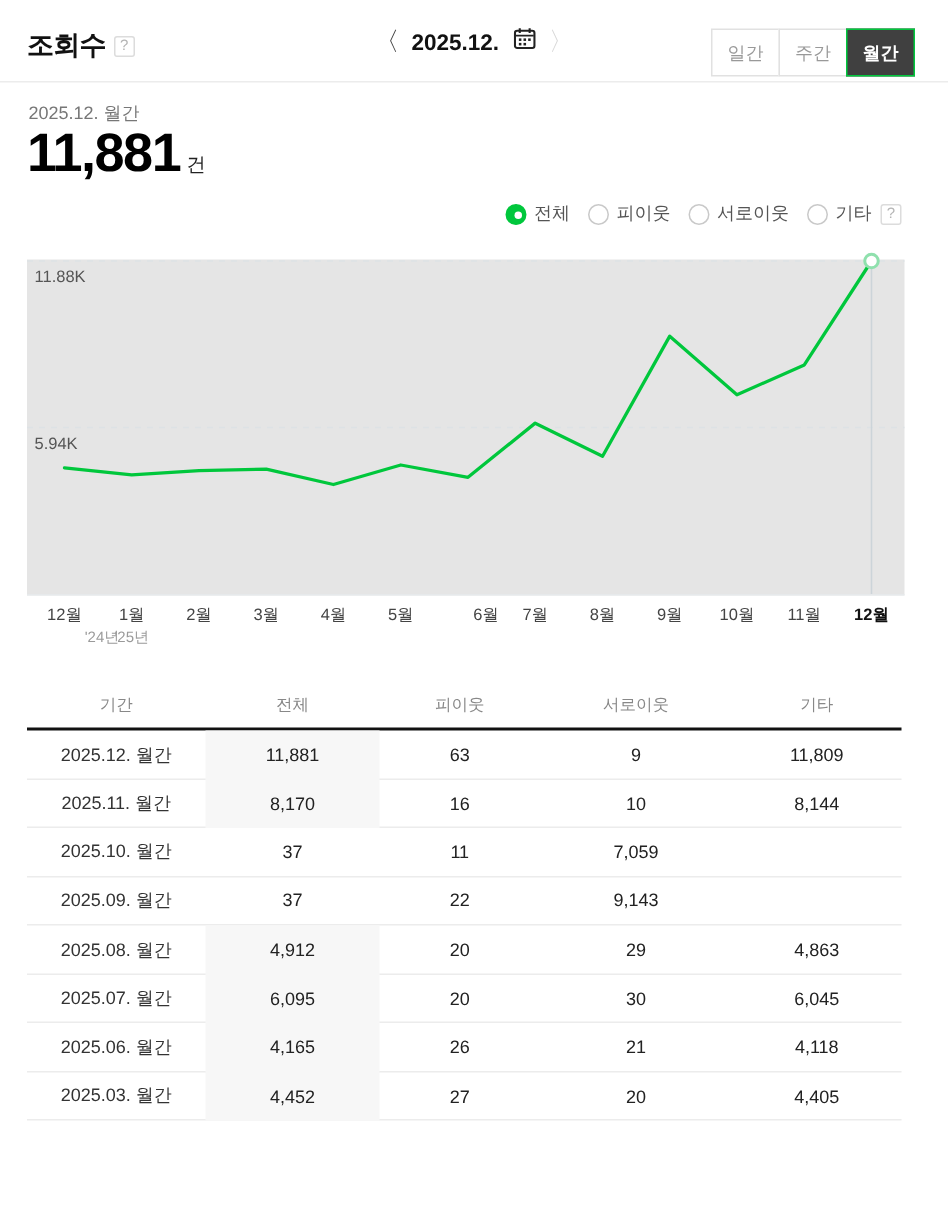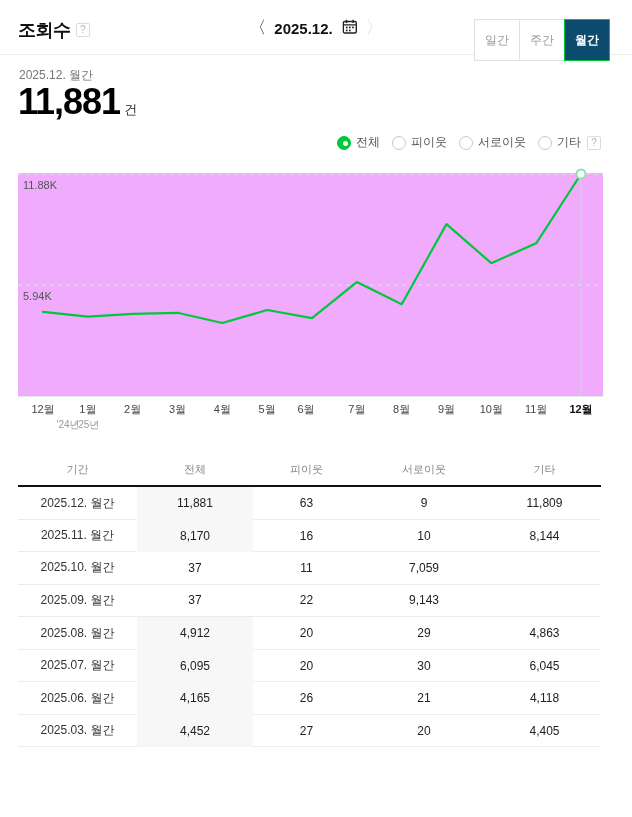--- a/index.html
+++ b/index.html
@@ -12,41 +12,41 @@
   .page-title { position:absolute; left:18px; top:18px; font-size:18px; font-weight:bold; color:#111; letter-spacing:-0.5px; }
   .help-icon { display:inline-block; width:14px; height:14px; border:1px solid #dcdcdc; border-radius:2px;
                color:#b5b5b5; font-size:10px; line-height:12px; text-align:center; background:#fff;
                vertical-align:3px; margin-left:5px; font-weight:normal; }
   .date-nav { position:absolute; left:50%; top:17px; transform:translateX(-50%); display:flex; align-items:center; gap:8px; }
   .chev { font-size:17px; line-height:22px; color:#444; cursor:pointer; font-weight:normal; }
   .chev.disabled { color:#d8d8d8; }
   .date-current { font-size:15px; font-weight:bold; color:#111; letter-spacing:0; }
   .cal-icon { display:inline-block; margin-left:2px; }
   .period-tabs { position:absolute; right:22px; top:19px; display:flex; }
-  .tab { min-width:40px; height:42px; padding:0 10px; background:#fff; border:1px solid #e1e1e1; margin-left:-1px;
+  .tab { min-width:40px; height:32px; padding:0 10px; background:#fff; border:1px solid #e1e1e1; margin-left:-1px;
          font-size:12px; color:#999; text-align:center; line-height:24px; cursor:pointer;
          font-family:inherit; }
-  .tab.active { background:#0c4a6e; border-color:#00c73c; color:#fff; font-weight:bold; position:relative; z-index:1; }
+  .tab.active { background:#404040; border-color:#00c73c; color:#fff; font-weight:bold; position:relative; z-index:1; }
 
   
   .summary-period { position:absolute; left:19px; top:67px; font-size:12px; color:#777; }
   .summary-line { position:absolute; left:18px; top:81px; }
   .summary-value { font-size:36px; font-weight:bold; color:#000; letter-spacing:-1px; }
   .summary-unit { font-size:13px; color:#222; margin-left:4px; }
 
   
   .legend { position:absolute; top:134px; right:31px; display:flex; align-items:center; gap:12px; }
   .legend-item { display:flex; align-items:center; gap:5px; font-size:12px; color:#555; cursor:pointer; }
   .radio { width:14px; height:14px; border-radius:50%; border:1px solid #c9c9c9; background:#fff; position:relative; }
   .radio.selected { background:#00c73c; border-color:#00c73c; }
   .radio.selected:after { content:""; position:absolute; left:4.5px; top:4.5px; width:5px; height:5px; border-radius:50%; background:#fff; }
   .legend .help-icon { margin-left:0; vertical-align:0; }
 
   
-  .plot { position:absolute; left:18px; top:173px; width:585px; height:224px; background:#f0abfc; border-bottom:1px solid #e6e9eb; }
+  .plot { position:absolute; left:18px; top:173px; width:585px; height:224px; background:#e5e5e5; border-bottom:1px solid #e6e9eb; }
   .plot svg { overflow:visible; display:block; }
   .ytick { position:absolute; left:5px; font-size:11px; color:#555; }
   .xaxis { position:absolute; left:18px; top:402px; width:585px; height:34px; }
   .xlabel { position:absolute; top:0; transform:translateX(-50%); font-size:11px; color:#444; white-space:nowrap; }
   .xlabel.last { font-weight:bold; color:#111; }
   .xyear { position:absolute; top:16px; transform:translateX(-50%); font-size:10px; color:#9a9a9a; white-space:nowrap; }
 
   
   .stats-table { position:absolute; left:18px; top:454px; width:583px; }
   .t-row { display:grid; grid-template-columns:119px 116px 107px 128px 113px; align-items:center; }
@@ -136,21 +136,21 @@
   </div>
   <div class="xaxis" id="xaxis">
       <span class="xlabel" style="left: 25px;">12월</span>
       <span class="xyear" style="left: 24px; margin-left: 26px;">'24년</span>
       <span class="xlabel" style="left: 69.8333px;">1월</span>
       <span class="xyear" style="left: 69.8333px;">'25년</span>
       <span class="xlabel" style="left: 114.667px;">2월</span>
       <span class="xlabel" style="left: 159.5px;">3월</span>
       <span class="xlabel" style="left: 204.333px;">4월</span>
       <span class="xlabel" style="left: 249.167px;">5월</span>
-      <span class="xlabel" style="left: 288px;">6월</span>
+      <span class="xlabel" style="left: 306px;">6월</span>
       <span class="xlabel" style="left: 338.833px;">7월</span>
       <span class="xlabel" style="left: 383.667px;">8월</span>
       <span class="xlabel" style="left: 428.5px;">9월</span>
       <span class="xlabel" style="left: 473.333px;">10월</span>
       <span class="xlabel" style="left: 518.167px;">11월</span>
       <span class="xlabel last" style="left: 563px;">12월</span>
     </div>
 
   <div class="stats-table">
     <div class="t-row t-head">

